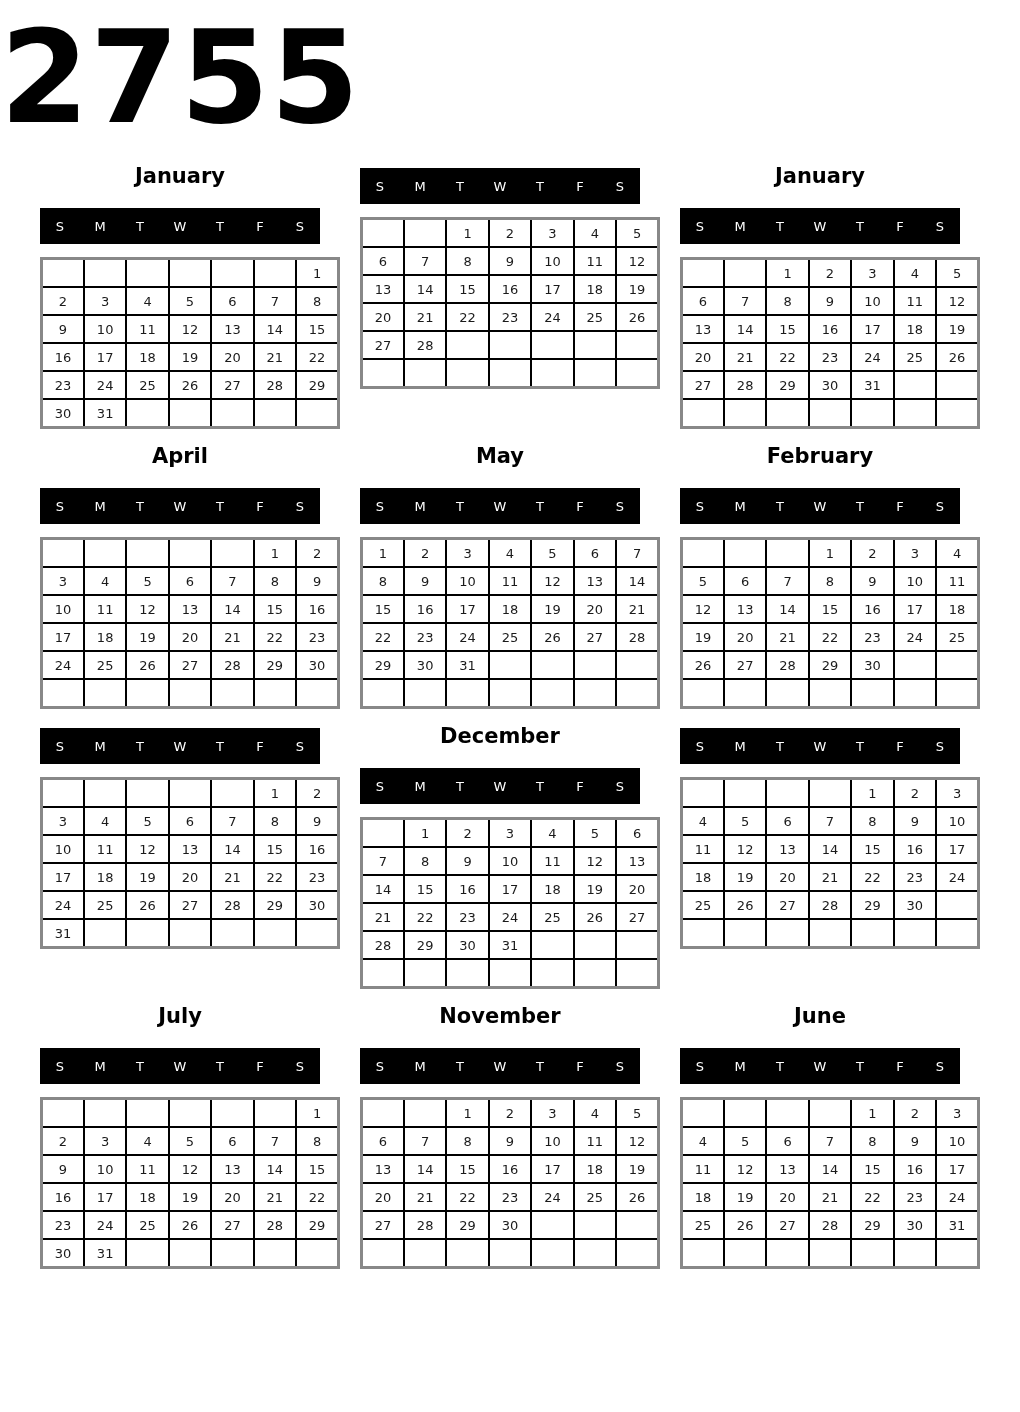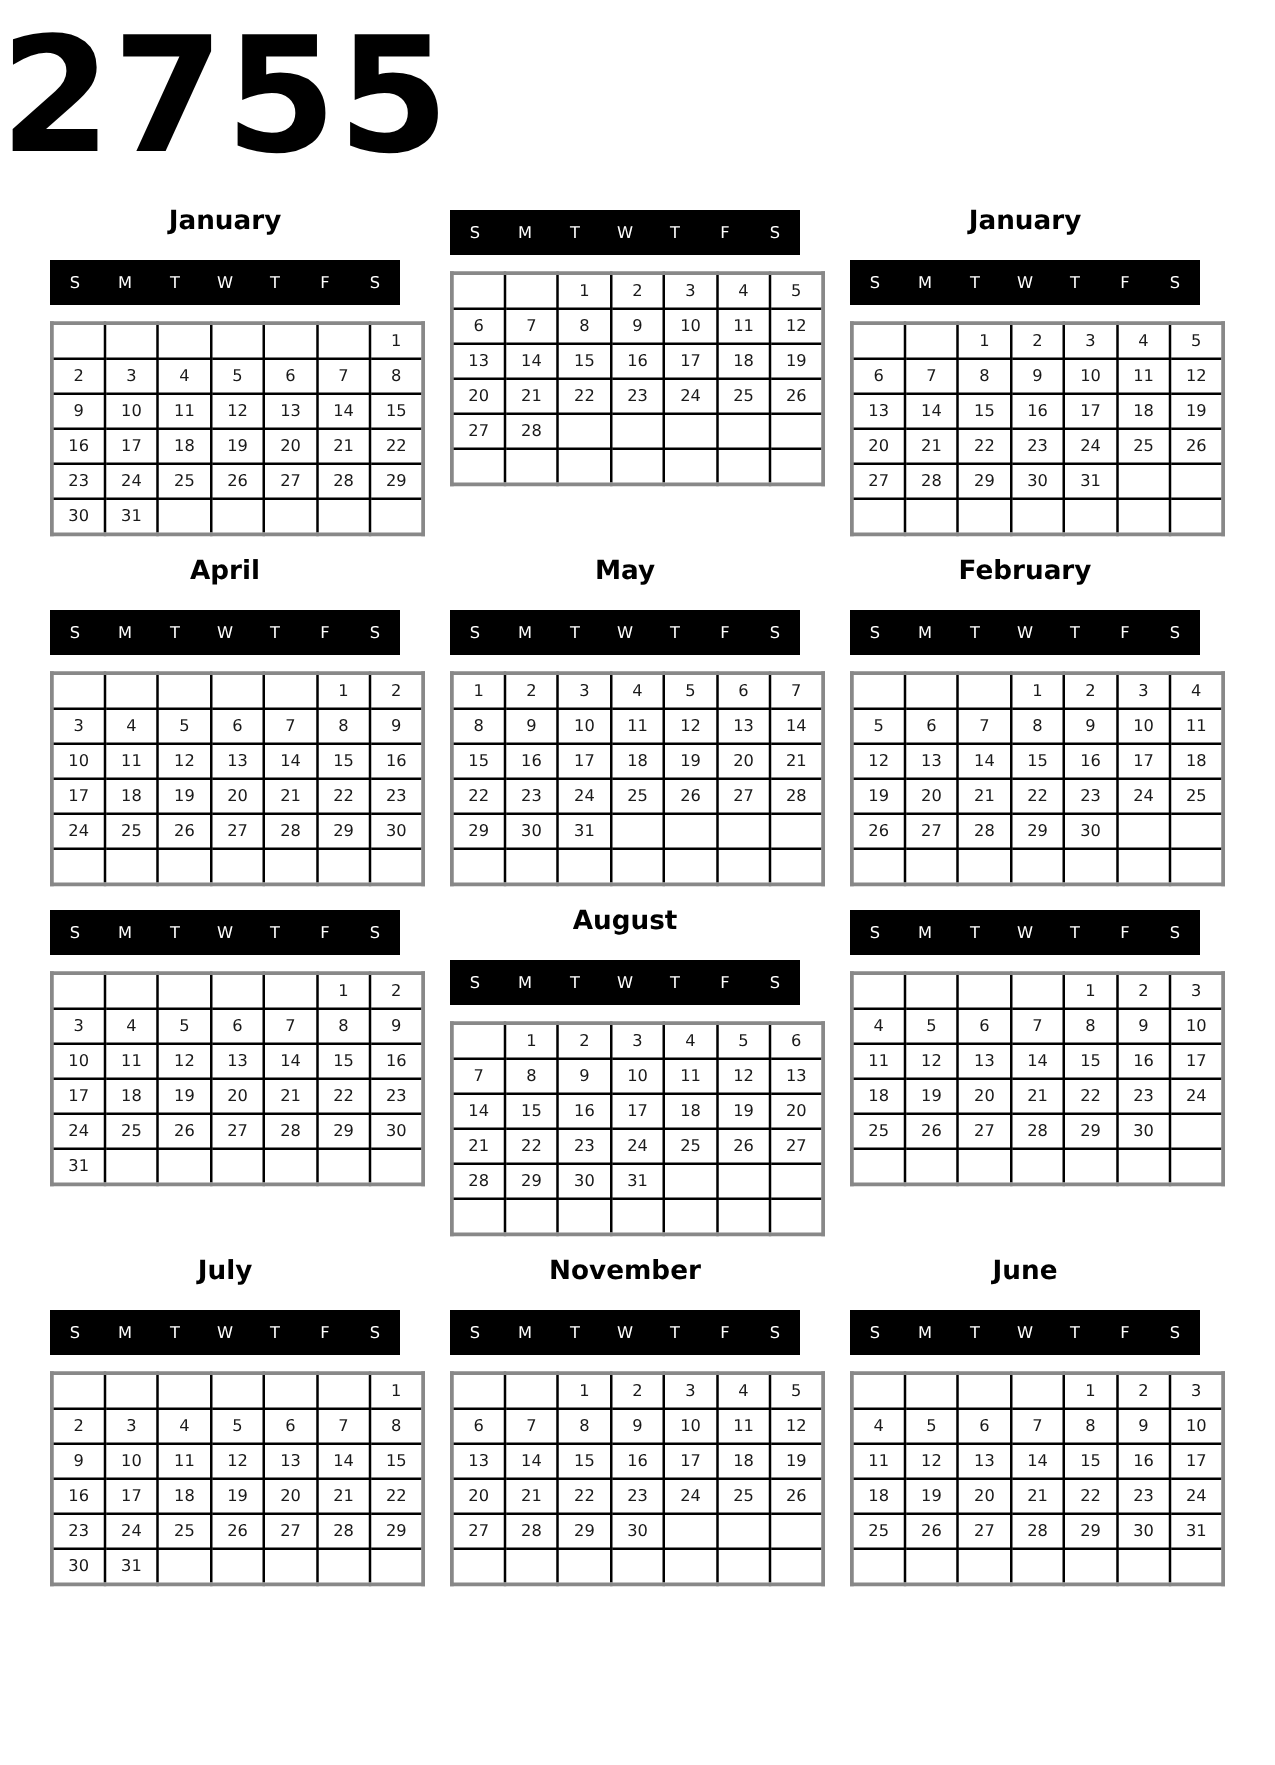--- a/index.html
+++ b/index.html
@@ -568,21 +568,21 @@
               <td></td>
               <td></td>
               <td></td>
               <td></td>
             </tr>
           </tbody>
     </table>
   </div>
 
   <div class="month-block">
-    <div class="month-name">August</div>
+    <div class="month-name">December</div>
     <div class="dow-row">
           <span class="dow">S</span>
           <span class="dow">M</span>
           <span class="dow">T</span>
           <span class="dow">W</span>
           <span class="dow">T</span>
           <span class="dow">F</span>
           <span class="dow">S</span>
         </div>
     <table class="days">

